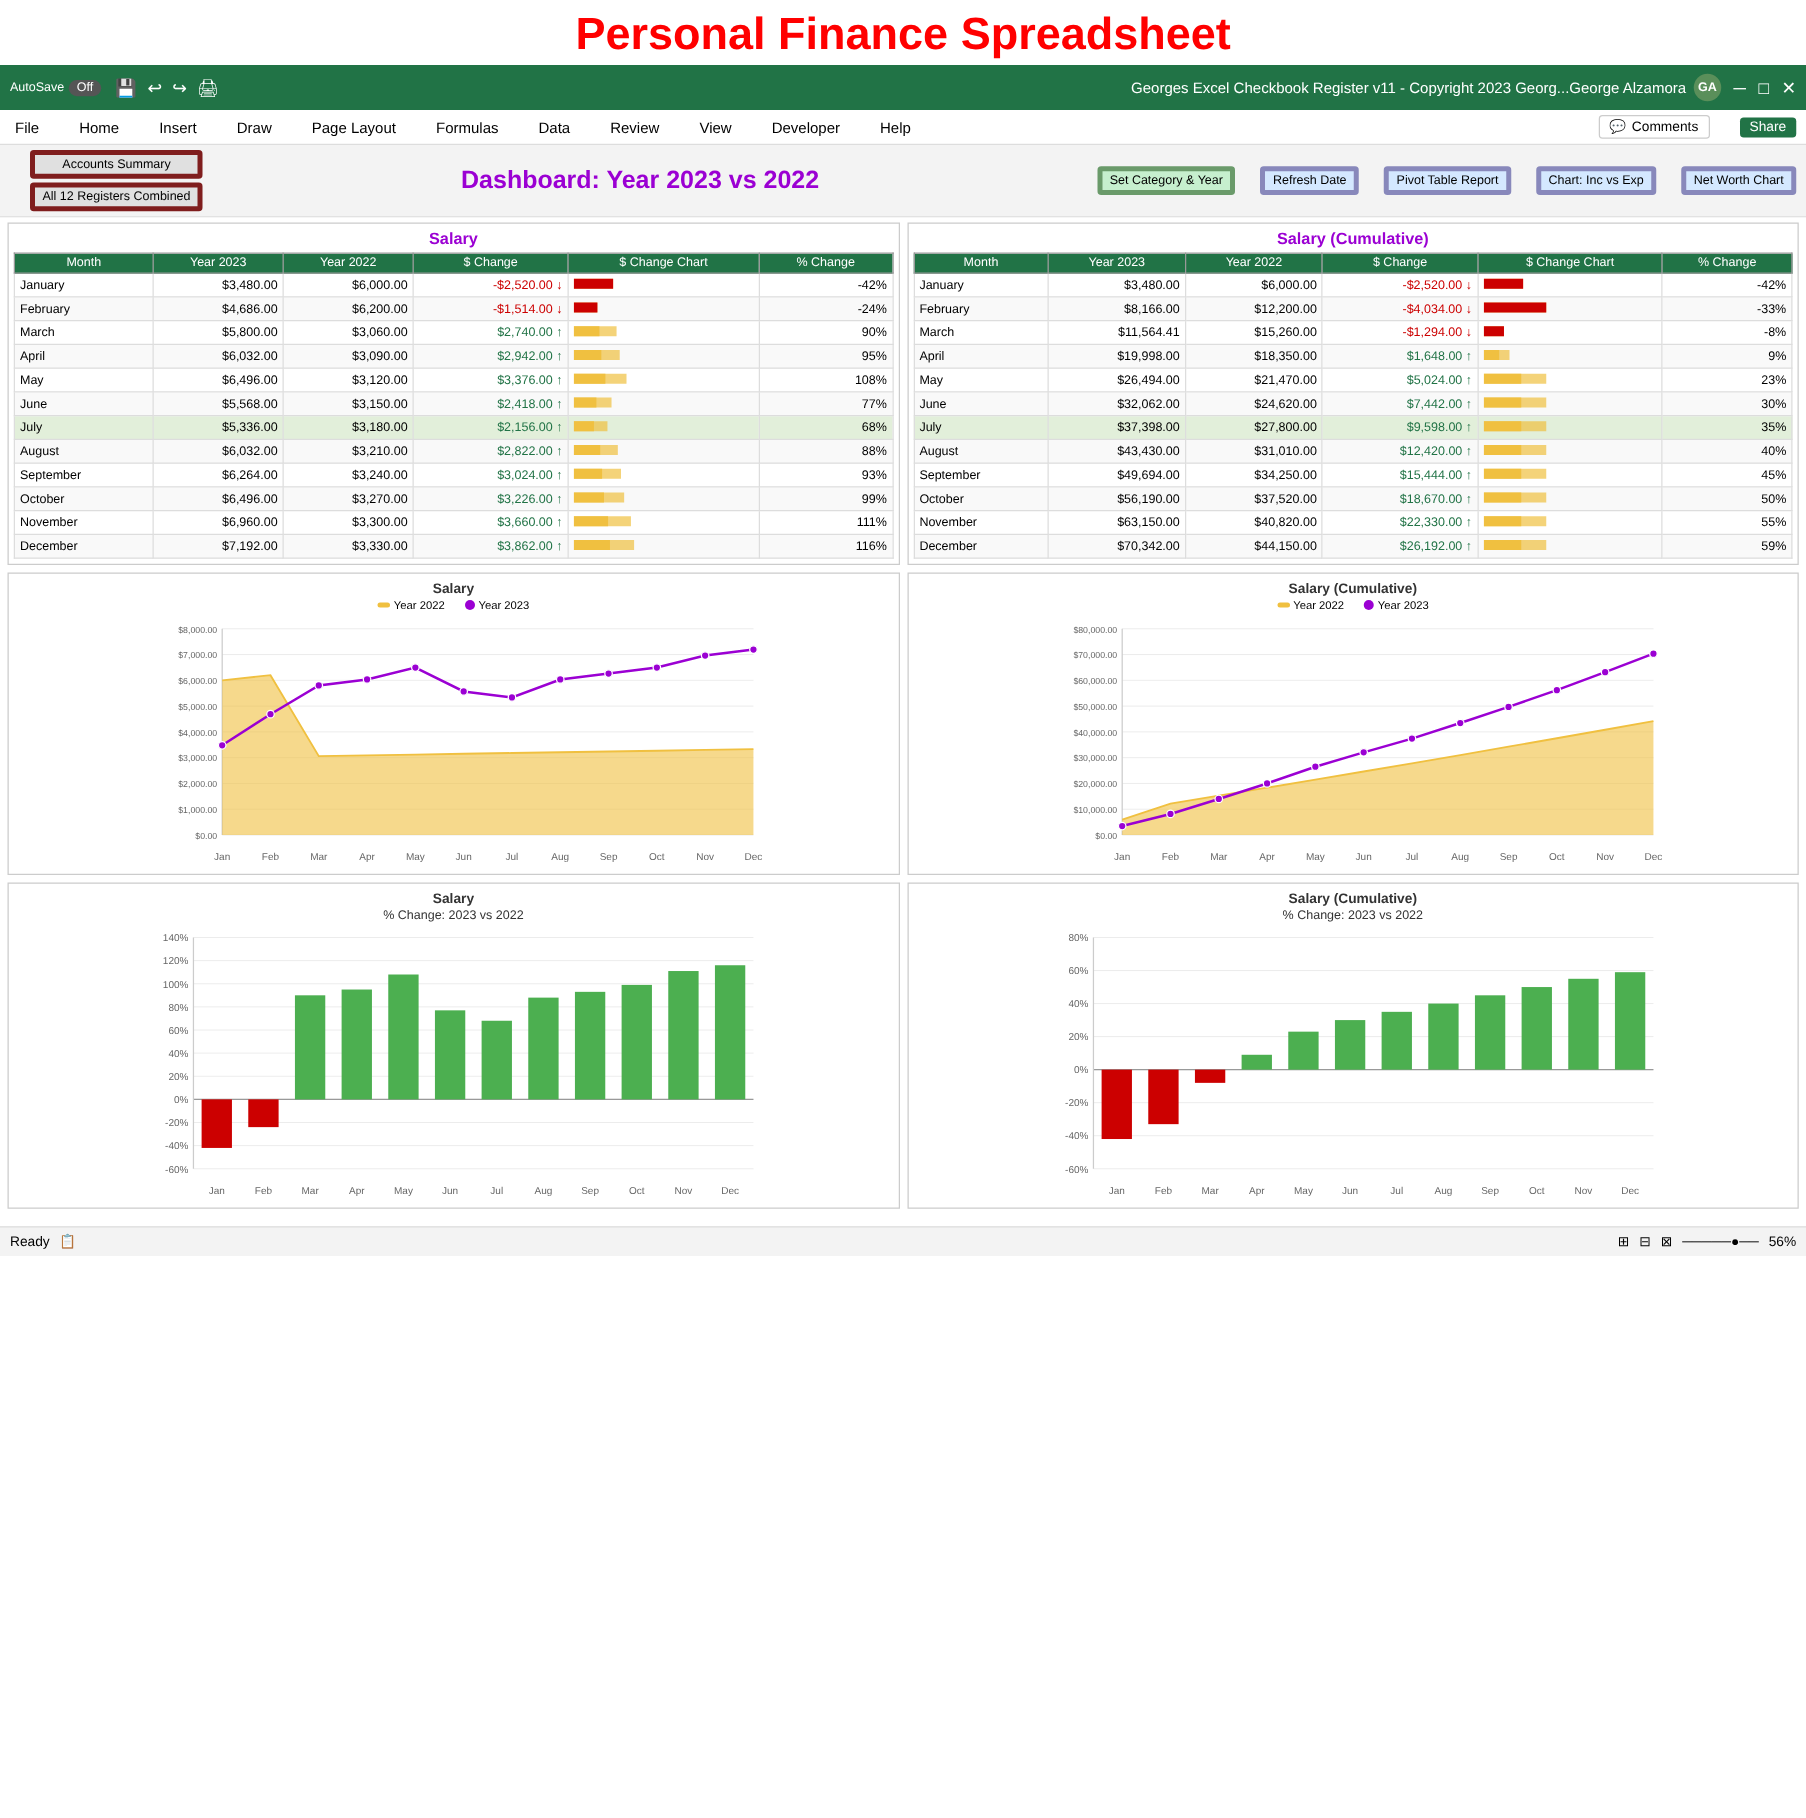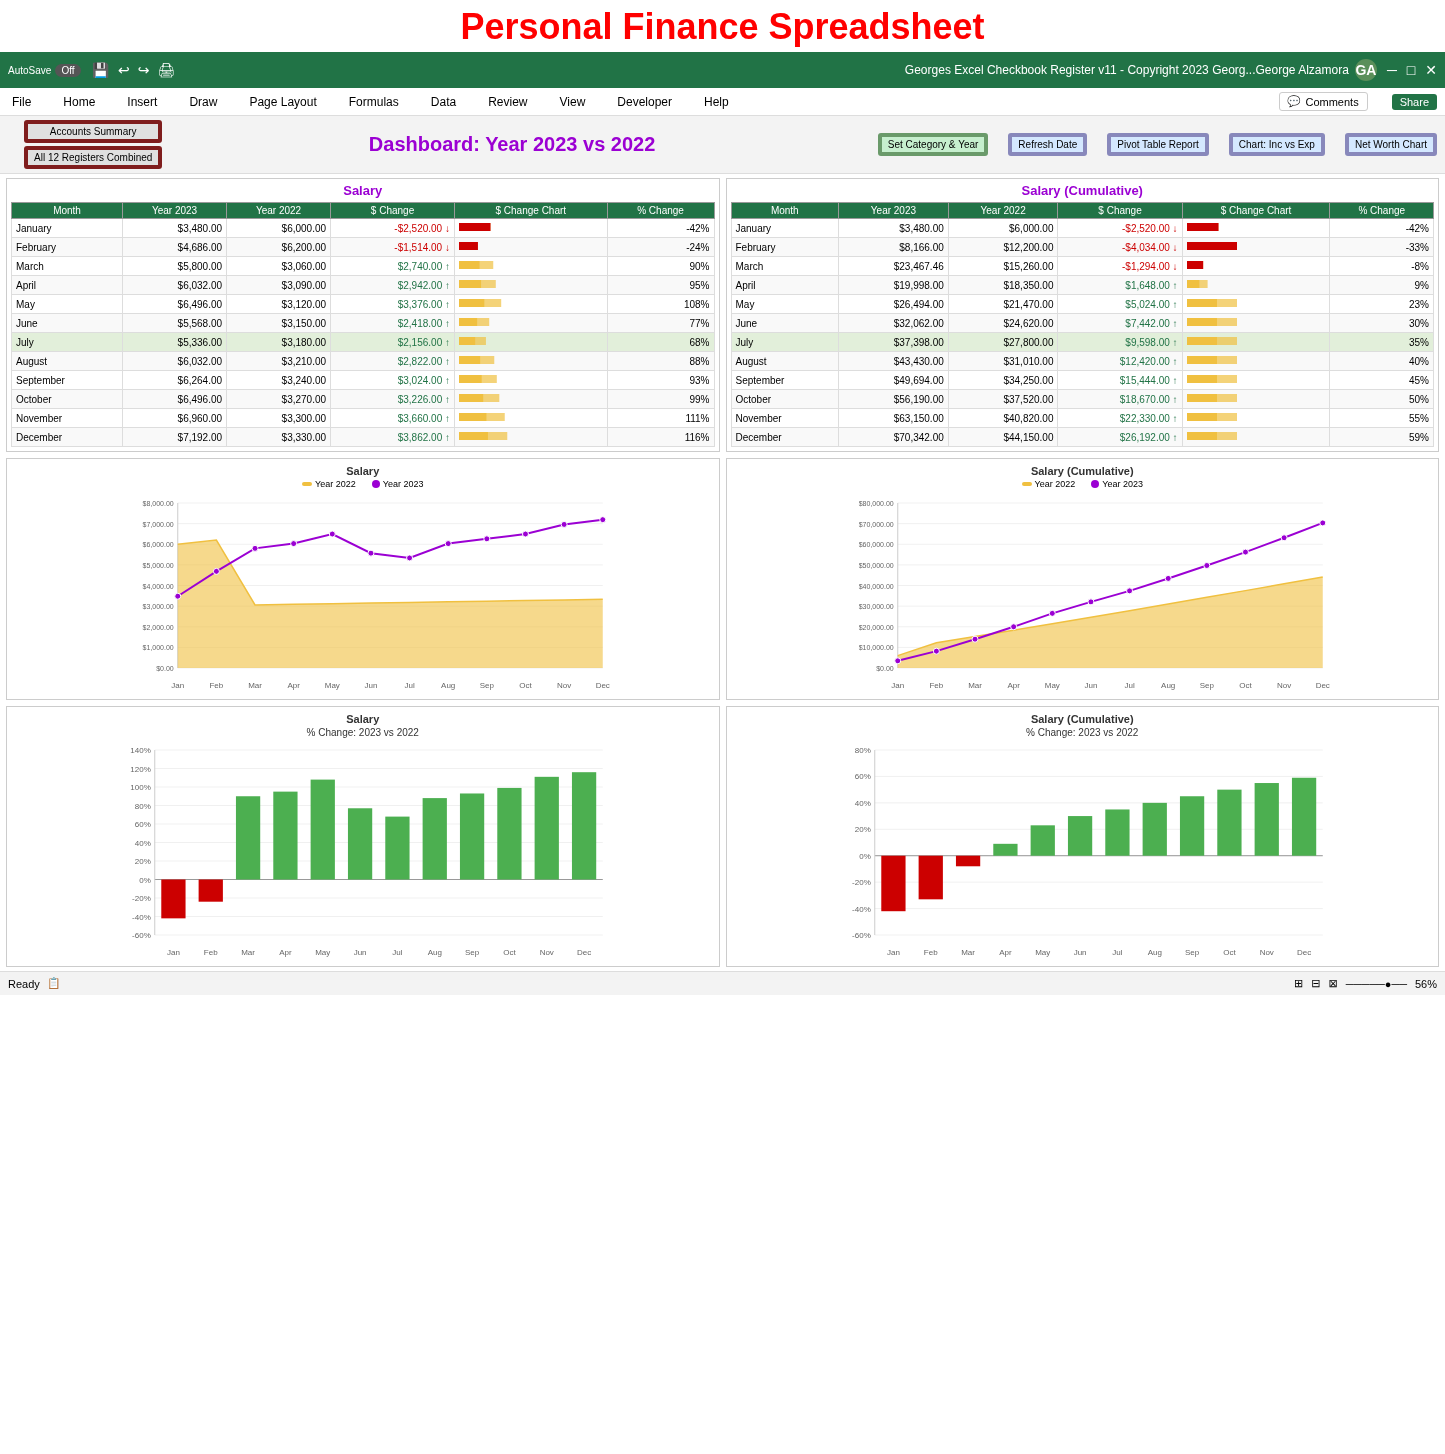--- a/index.html
+++ b/index.html
@@ -9,21 +9,21 @@
     .page-title { text-align: center; font-size: 36px; font-weight: bold; color: red; padding: 6px 0 4px; background: #fff; }
 
     
     .ribbon-top { background: #217346; color: #fff; display: flex; align-items: center; padding: 3px 8px; height: 36px; }
     .autosave-label { font-size: 10px; color: #fff; margin-right: 4px; }
     .autosave-toggle { background: #555; border-radius: 8px; padding: 1px 6px; font-size: 10px; color: #fff; margin-right: 12px; }
     .ribbon-icons { display: flex; gap: 8px; align-items: center; color: #fff; }
     .ribbon-icon { font-size: 14px; cursor: pointer; }
     .ribbon-title { flex: 1; text-align: right; font-size: 12px; color: #fff; }
     .ribbon-user { display: flex; align-items: center; gap: 6px; font-size: 12px; }
-    .user-avatar { background: #5a8f5a; border-radius: 50%; width: 22px; height: 22px; display: flex; align-items: center; justify-content: center; font-size: 14px; font-weight: bold; }
+    .user-avatar { background: #5a8f5a; border-radius: 50%; width: 22px; height: 22px; display: flex; align-items: center; justify-content: center; font-size: 10px; font-weight: bold; }
     .window-controls { display: flex; gap: 10px; margin-left: 10px; font-size: 14px; }
 
     .menu-bar { background: #fff; border-bottom: 1px solid #ddd; display: flex; align-items: center; padding: 2px 8px; gap: 24px; height: 28px; }
     .menu-item { font-size: 12px; cursor: pointer; padding: 2px 4px; }
     .comments-btn { margin-left: auto; background: #fff; border: 1px solid #ccc; border-radius: 3px; padding: 2px 8px; font-size: 11px; cursor: pointer; display: flex; align-items: center; gap: 4px; }
     .share-btn { background: #217346; color: #fff; border: none; border-radius: 3px; padding: 2px 8px; font-size: 11px; cursor: pointer; }
 
     
     .toolbar { background: #f3f3f3; border-bottom: 1px solid #ddd; padding: 4px 8px; display: flex; align-items: center; gap: 8px; }
     .toolbar-left { display: flex; flex-direction: column; gap: 3px; }
@@ -63,21 +63,21 @@
     .legend-dot.yellow { background: #f0c040; }
     .legend-dot.purple { background: #9b00d3; border-radius: 50%; width: 8px; height: 8px; }
 
     svg.chart-svg { width: 100%; display: block; }
 
     
     .bar-charts-row { display: grid; grid-template-columns: 1fr 1fr; gap: 6px; }
     .bar-chart-box { border: 1px solid #ccc; padding: 6px; }
 
     
-    .status-bar { background: #f3f3f3; border-top: 1px solid #ddd; display: flex; align-items: center; padding: 2px 8px; height: 24px; font-size: 11px; }
+    .status-bar { background: #f3f3f3; border-top: 1px solid #ddd; display: flex; align-items: center; padding: 2px 8px; height: 24px; font-size: 11px; margin-top: 10px; }
     .status-right { margin-left: auto; display: flex; align-items: center; gap: 8px; }
   </style>
 </head>
 <body>
 
 <div class="page-title">Personal Finance Spreadsheet</div>
 
 <div class="ribbon-top">
   <span class="autosave-label">AutoSave</span>
   <span class="autosave-toggle">Off</span>
@@ -346,21 +346,21 @@
       <td>
         <svg width="60" height="14" style="display:block">
           <rect x="0" y="2" width="50" height="8" fill="#f0c040" opacity="0.7"></rect>
           <rect x="0" y="2" width="50" height="8" fill="#c00"></rect>
         </svg>
       </td>
       <td>-33%</td>
     </tr>
             <tr>
       <td class="left">March</td>
-      <td>$23,467.46</td>
+      <td>$11,564.41</td>
       <td>$15,260.00</td>
       <td class="neg">-$1,294.00 ↓</td>
       <td>
         <svg width="60" height="14" style="display:block">
           <rect x="0" y="2" width="16.175" height="8" fill="#f0c040" opacity="0.7"></rect>
           <rect x="0" y="2" width="16.175" height="8" fill="#c00"></rect>
         </svg>
       </td>
       <td>-8%</td>
     </tr>

